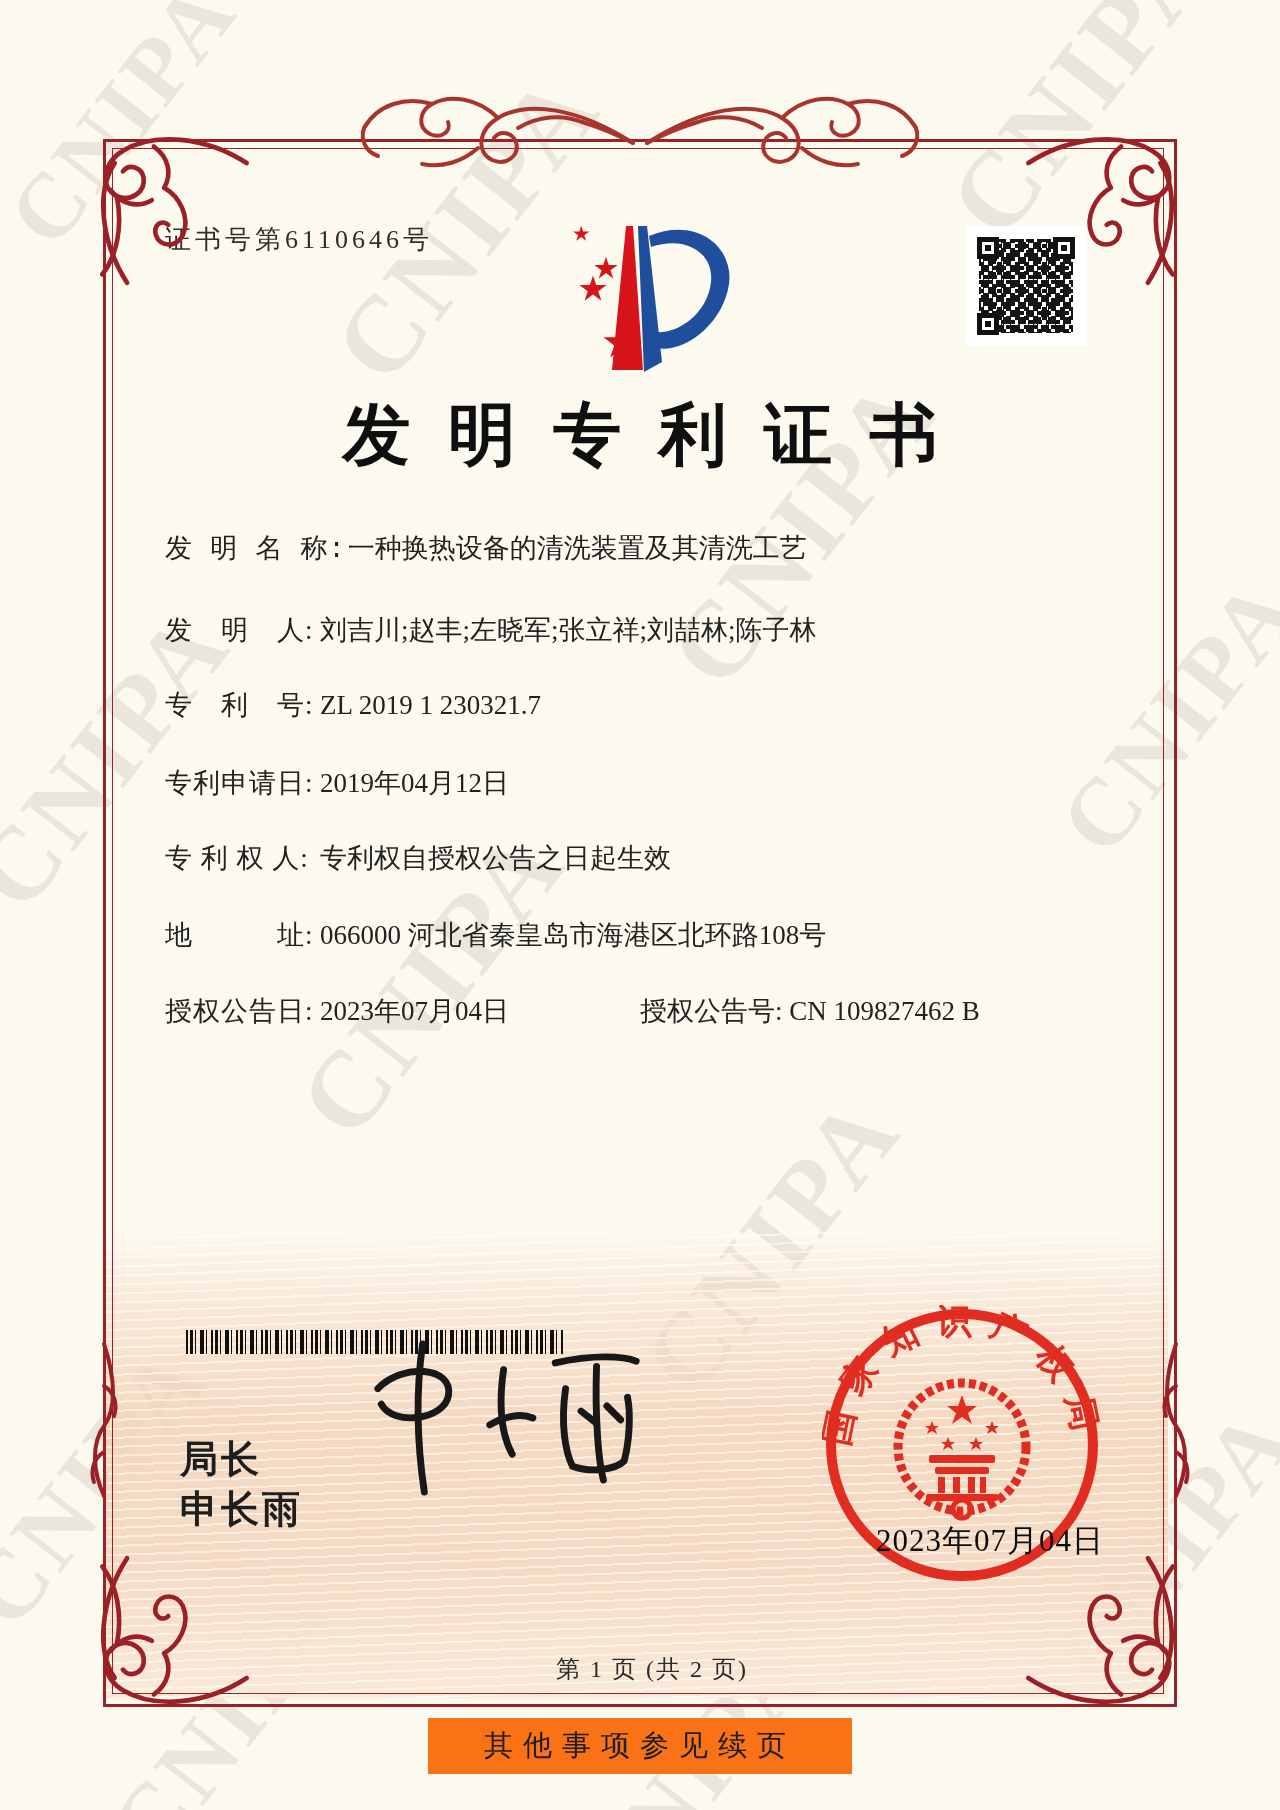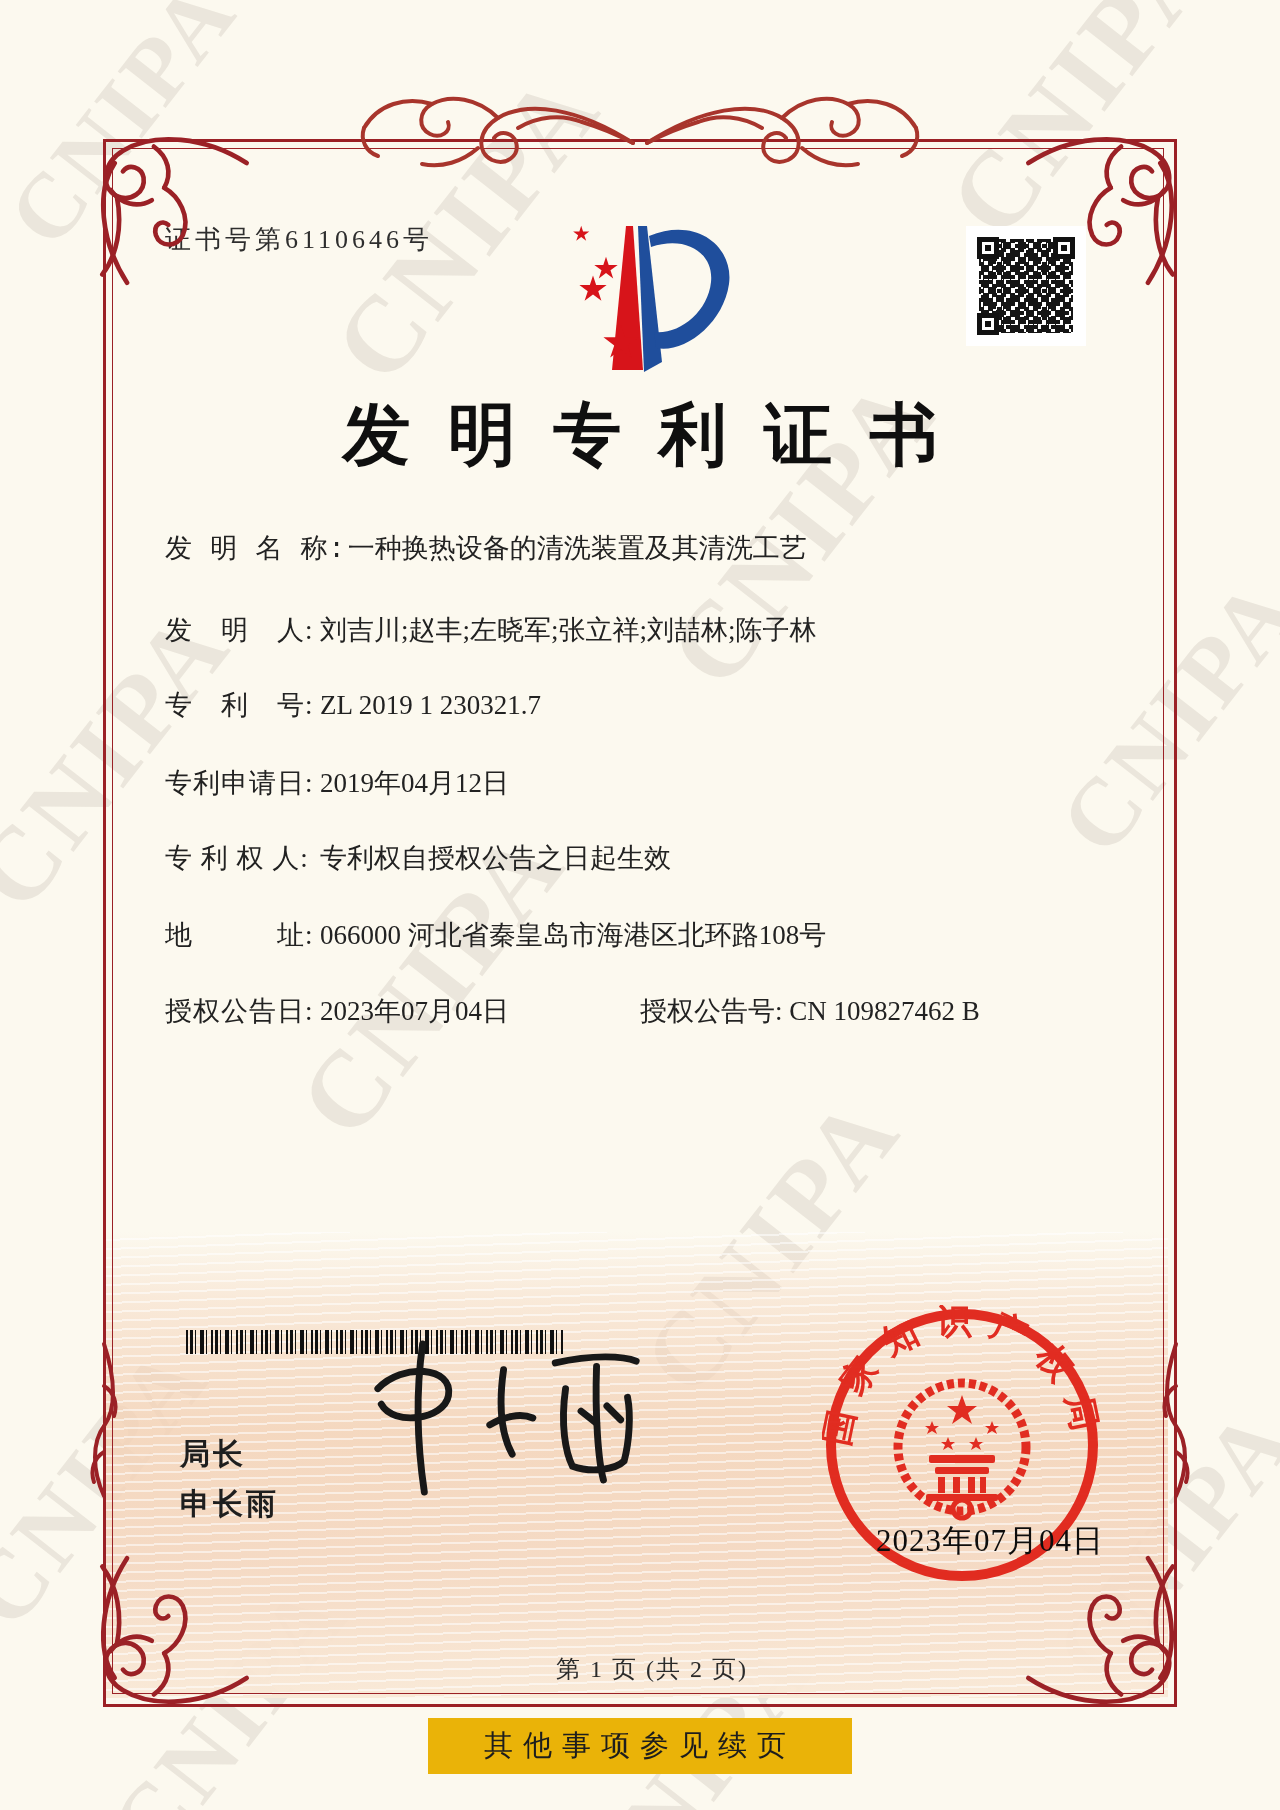--- a/index.html
+++ b/index.html
@@ -86,40 +86,40 @@
       #101010 0 2px, transparent 2px 4px,
       #101010 4px 7px, transparent 7px 9px,
       #101010 9px 10px, transparent 10px 14px,
       #101010 14px 18px, transparent 18px 20px,
       #101010 20px 21px, transparent 21px 25px);
   }
   
   .officer-role,.officer-name{
     position:absolute;left:180px;z-index:4;
     font-family:Liberation Mono, monospace;font-weight:bold;
-    font-size:30px;color:#1e1e1e;letter-spacing:3px;
+    font-size:38px;color:#1e1e1e;letter-spacing:3px;
   }
   .officer-role{top:1434px;} .officer-name{top:1484px;}
   .signature{position:absolute;left:352px;top:1330px;z-index:4;}
   
   .seal{position:absolute;left:822px;top:1305px;z-index:5;opacity:.95;}
   .seal-date{
     position:absolute;left:855px;top:1520px;width:270px;text-align:center;
     font-size:31px;color:#0d0d0d;z-index:6;letter-spacing:1px;
   }
   
   .page-info{
     position:absolute;left:12px;top:1653px;width:1280px;text-align:center;
     font-size:24px;color:#2b2b2b;z-index:4;letter-spacing:2px;
   }
   .continuation{
     position:absolute;left:0;top:1718px;width:1280px;text-align:center;z-index:4;
   }
   .continuation span{
-    display:inline-block;background:#eab308;padding:8px 56px;
+    display:inline-block;background:#f97316;padding:8px 56px;
     font-size:29px;letter-spacing:10px;color:#1d1d1d;
   }
 </style>
 </head>
 <body>
 
 <div class="wm" style="left:-30px;top:60px;font-size:92px;">CNIPA</div>
 <div class="wm" style="left:290px;top:165px;font-size:108px;">CNIPA</div>
 <div class="wm" style="left:905px;top:20px;font-size:108px;">CNIPA</div>
 <div class="wm" style="left:625px;top:470px;font-size:108px;">CNIPA</div>

